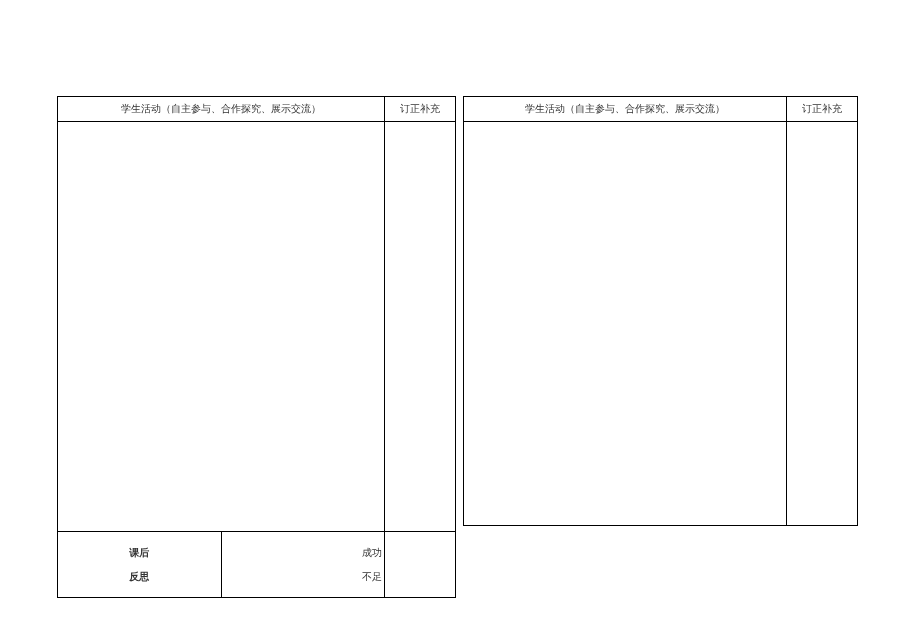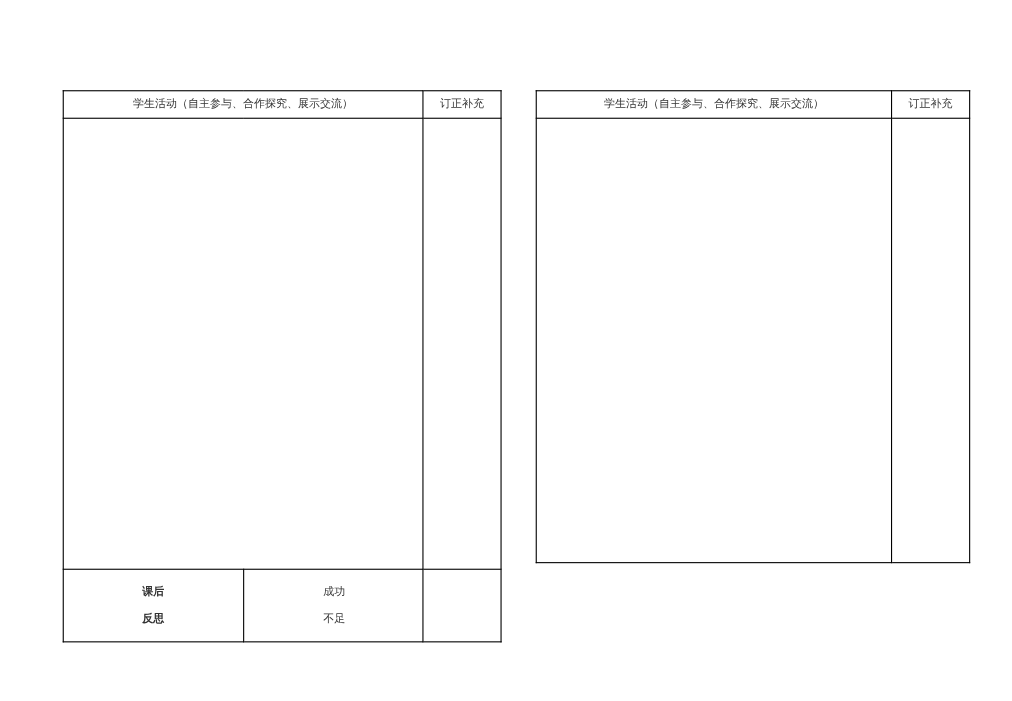--- a/index.html
+++ b/index.html
@@ -9,25 +9,25 @@
     }
     body {
       background: #ffffff;
       font-family: "SimSun", "宋体", serif;
       width: 920px;
       height: 637px;
       position: relative;
     }
     .page-container {
       position: absolute;
-      top: 82px;
+      top: 96px;
       left: 57px;
       width: 808px;
       display: flex;
-      gap: 32px;
+      gap: 8px;
     }
     .left-block {
       width: 398px;
     }
     .right-block {
       width: 394px;
     }
     table {
       border-collapse: collapse;
       width: 100%;
@@ -71,21 +71,21 @@
       font-size: 10px;
       line-height: 2.4;
       padding: 6px 2px;
       font-weight: bold;
     }
     .reflection-content {
       width: 37px;
       font-size: 10px;
       line-height: 2.4;
       padding: 6px 2px;
-      text-align: center;
+      text-align: right;
       padding-left: 4px;
     }
   </style>
 </head>
 <body>
 
 <div class="page-container">
 
   <div class="left-block">
     <table>

